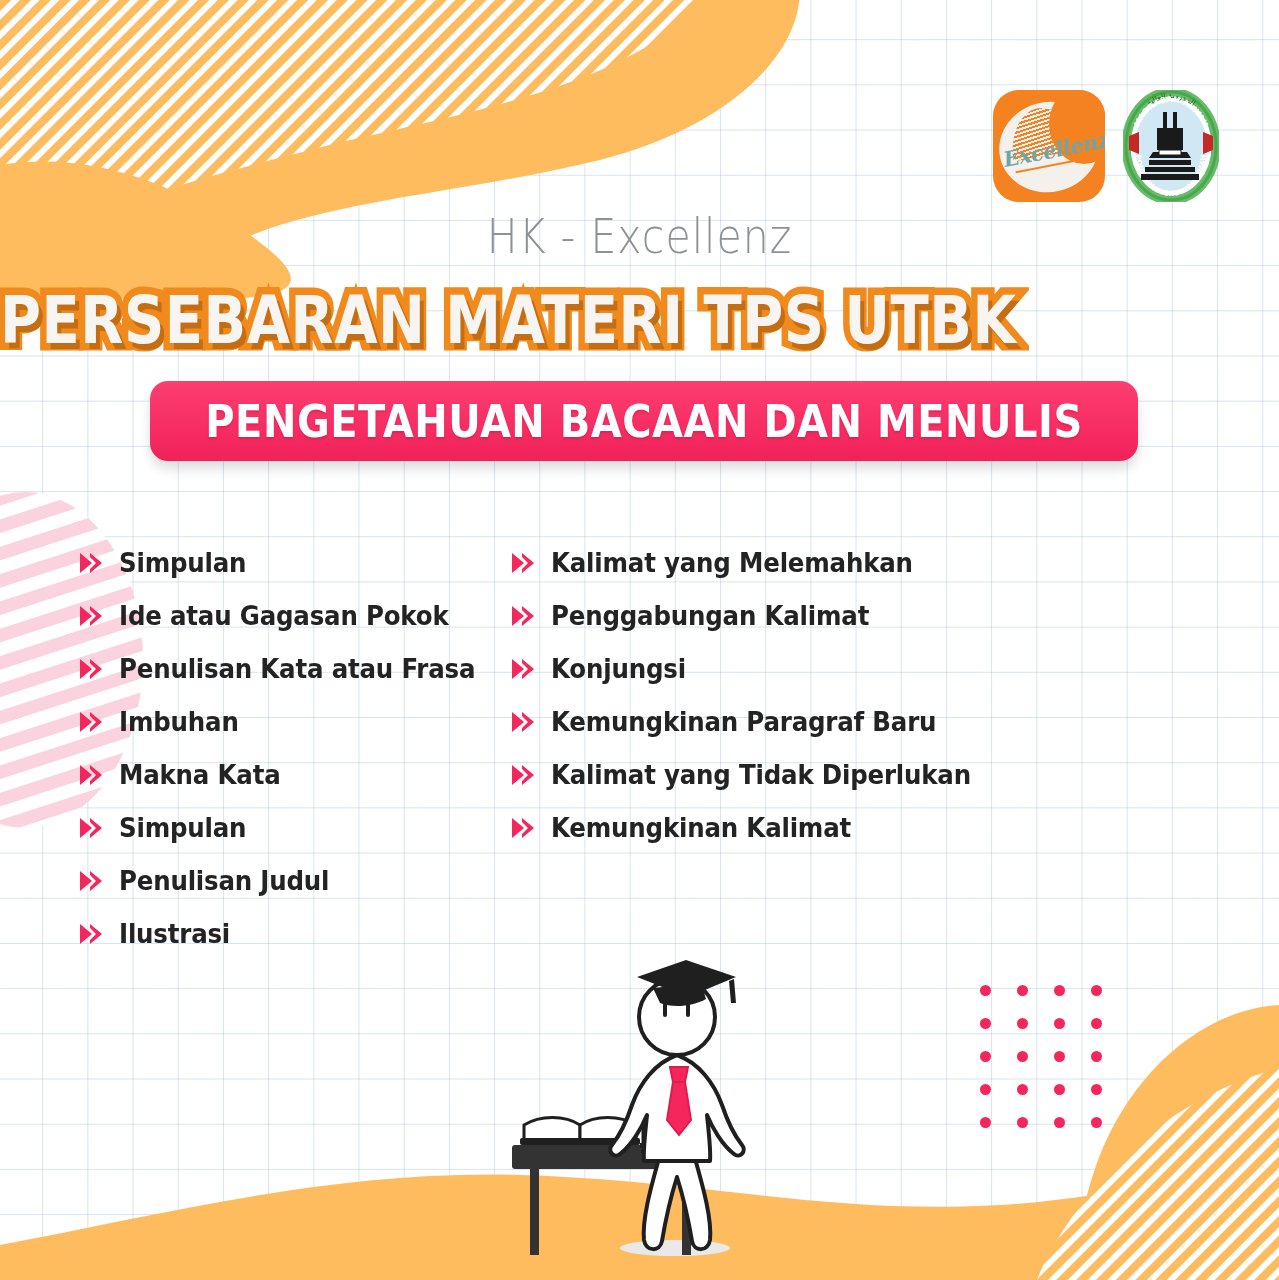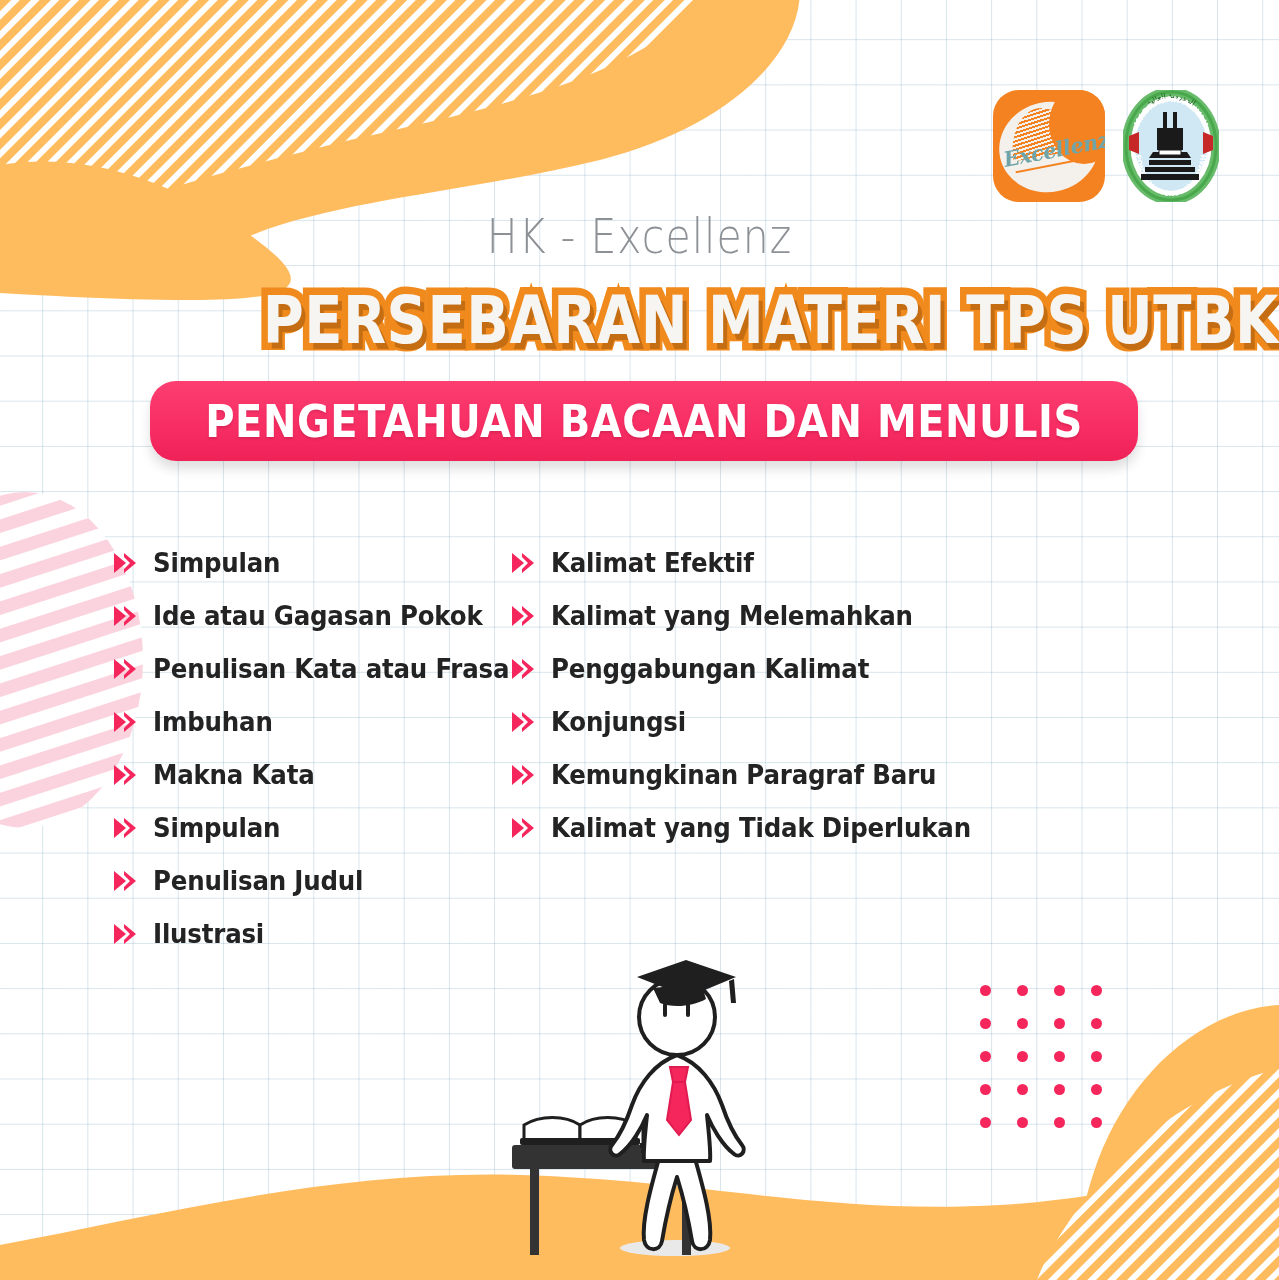--- a/index.html
+++ b/index.html
@@ -148,21 +148,21 @@
     color: #8d9196;
     transform: scaleY(1.18);
   }
 
   
   .head-wrap {
     position: absolute;
     top: 288px;
     left: 0;
     width: 1279px;
-    text-align: right;
+    text-align: left;
   }
   .head-title {
     display: inline-block;
     font-family: "DejaVu Sans", sans-serif;
     font-weight: bold;
     font-size: 56px;
     letter-spacing: 0.5px;
     color: #f7f5f2;
     -webkit-text-stroke: 13px #F08A1D;
     paint-order: stroke fill;
@@ -170,21 +170,21 @@
     transform: scaleY(1.16);
   }
 
   
   .banner {
     position: absolute;
     top: 381px;
     left: 150px;
     width: 988px;
     height: 80px;
-    border-radius: 26px;
+    border-radius: 18px;
     background: linear-gradient(180deg, #FC3E71 0%, #F72D63 58%, #EF2258 100%);
     box-shadow: 0 8px 12px rgba(0,0,0,0.13);
     display: flex;
     align-items: center;
     justify-content: center;
   }
   .banner-text {
     font-family: "DejaVu Sans", sans-serif;
     font-weight: bold;
     font-size: 40px;
@@ -196,21 +196,21 @@
 
   
   .columns {
     position: absolute;
     top: 536px;
     left: 0;
     width: 1279px;
     display: flex;
   }
   .col { box-sizing: border-box; }
-  .col-left  { width: 500px; padding-left: 112px; }
+  .col-left  { width: 500px; padding-left: 78px; }
   .col-right { width: 640px; padding-left: 10px; }
 
   .item {
     display: flex;
     align-items: center;
     gap: 15px;
     height: 53px;
   }
   .chev {
     flex: none;
@@ -430,27 +430,20 @@
           <span class="item-label">Ilustrasi</span>
         </div>
       </div>
 
       <div class="col col-right">
         <div class="item">
           <svg class="chev" viewBox="0 0 26 26">
               <path d="M2,3 L14,13 L2,23 Z" fill="#F5265C"></path>
               <path d="M12,3 L24,13 L12,23 L12,19 L18,13 L12,7 Z" fill="#F5265C"></path>
             </svg>
-          <span class="item-label">Kalimat Efektif</span>
-        </div>
-        <div class="item">
-          <svg class="chev" viewBox="0 0 26 26">
-              <path d="M2,3 L14,13 L2,23 Z" fill="#F5265C"></path>
-              <path d="M12,3 L24,13 L12,23 L12,19 L18,13 L12,7 Z" fill="#F5265C"></path>
-            </svg>
           <span class="item-label">Kalimat yang Melemahkan</span>
         </div>
         <div class="item">
           <svg class="chev" viewBox="0 0 26 26">
               <path d="M2,3 L14,13 L2,23 Z" fill="#F5265C"></path>
               <path d="M12,3 L24,13 L12,23 L12,19 L18,13 L12,7 Z" fill="#F5265C"></path>
             </svg>
           <span class="item-label">Penggabungan Kalimat</span>
         </div>
         <div class="item">
@@ -466,20 +459,27 @@
               <path d="M12,3 L24,13 L12,23 L12,19 L18,13 L12,7 Z" fill="#F5265C"></path>
             </svg>
           <span class="item-label">Kemungkinan Paragraf Baru</span>
         </div>
         <div class="item">
           <svg class="chev" viewBox="0 0 26 26">
               <path d="M2,3 L14,13 L2,23 Z" fill="#F5265C"></path>
               <path d="M12,3 L24,13 L12,23 L12,19 L18,13 L12,7 Z" fill="#F5265C"></path>
             </svg>
           <span class="item-label">Kalimat yang Tidak Diperlukan</span>
+        </div>
+        <div class="item">
+          <svg class="chev" viewBox="0 0 26 26">
+              <path d="M2,3 L14,13 L2,23 Z" fill="#F5265C"></path>
+              <path d="M12,3 L24,13 L12,23 L12,19 L18,13 L12,7 Z" fill="#F5265C"></path>
+            </svg>
+          <span class="item-label">Kemungkinan Kalimat</span>
         </div>
       </div>
     </div>
 
     <div class="dots">
       <div class="dot"></div>
         <div class="dot"></div>
         <div class="dot"></div>
         <div class="dot"></div>
       <div class="dot"></div>

